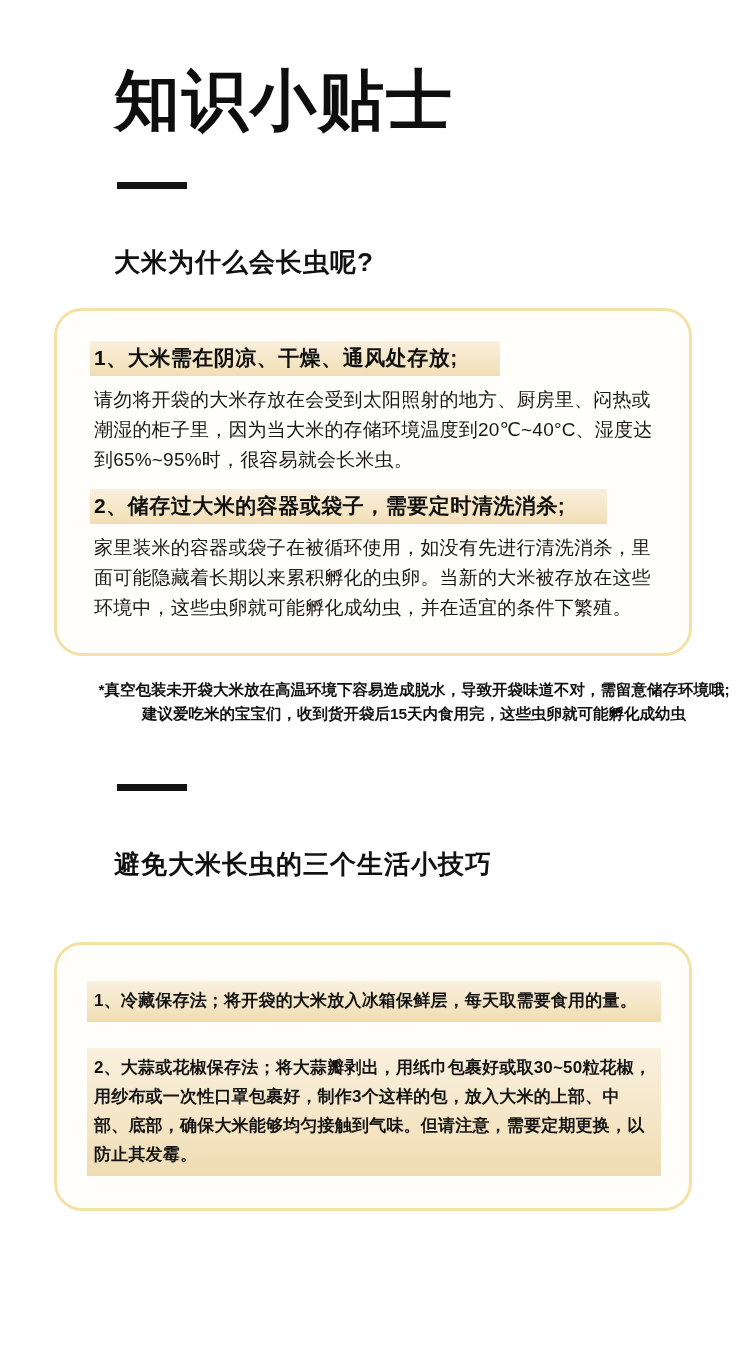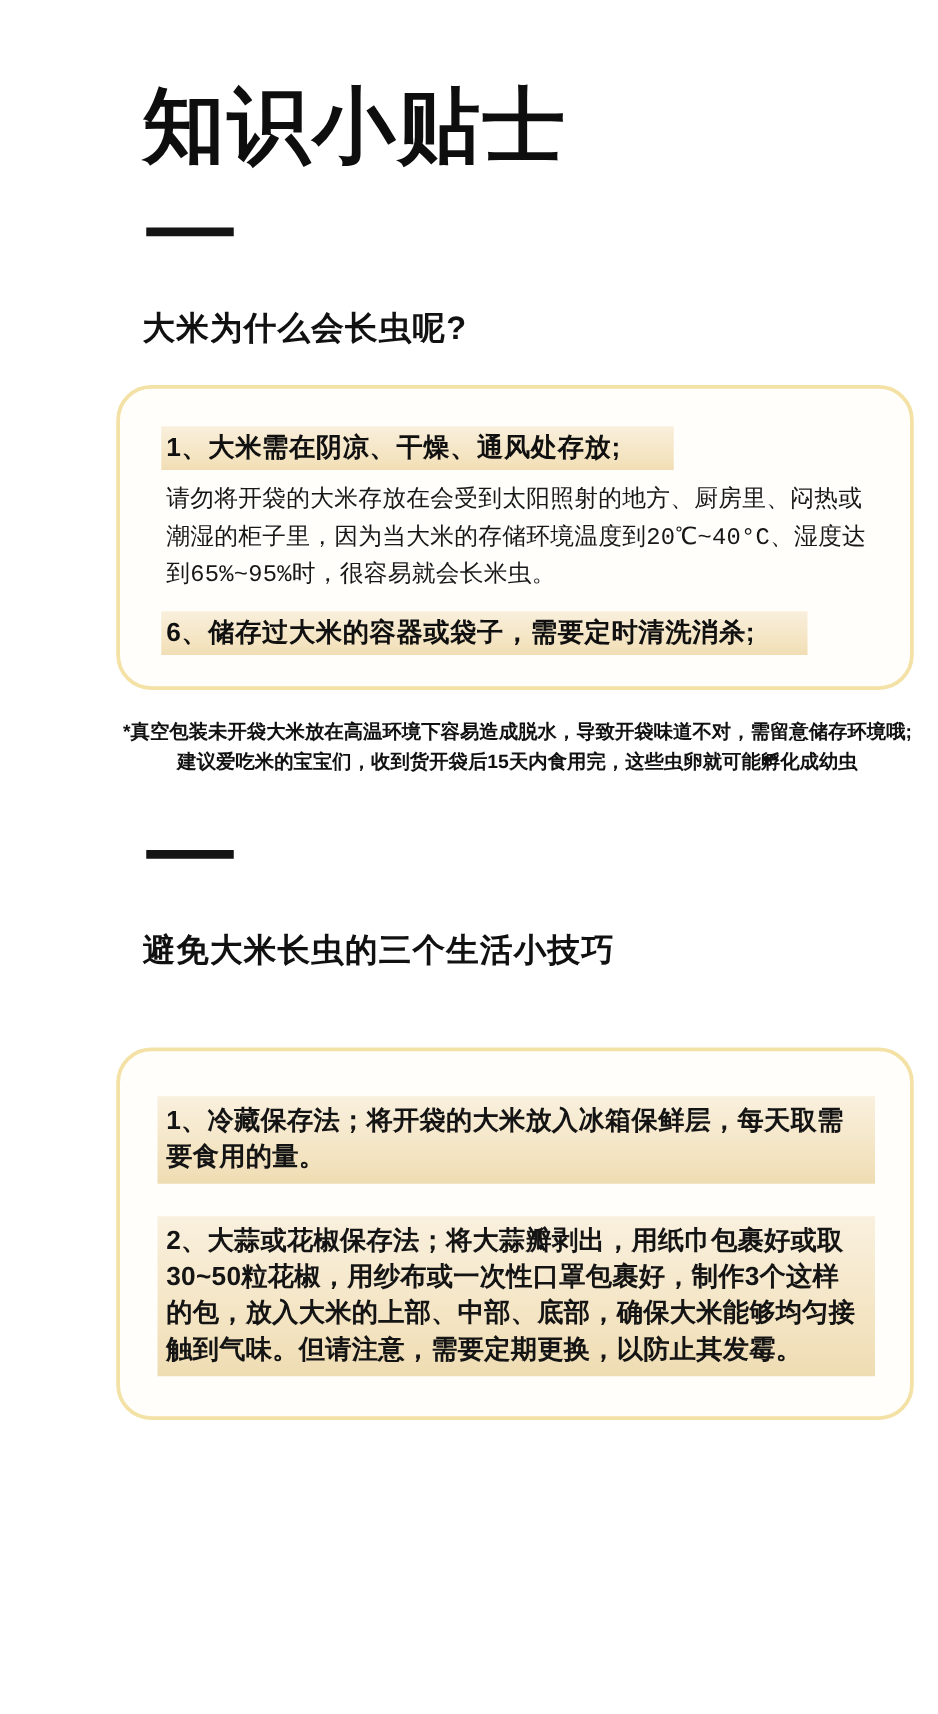--- a/index.html
+++ b/index.html
@@ -30,21 +30,21 @@
   .rule-2{margin-top:58px;}
   .section-q{
     margin:56px 0 0 75px;
     font-size:26px;
     font-weight:700;
     letter-spacing:1px;
     color:#111;
   }
   .tip-box{
     box-sizing:border-box;
-    margin:28px 35px 0 54px;
+    margin:28px 35px 0 15px;
     width:638px;
     border:3px solid #f3e1a5;
     border-radius:28px;
     background:#fffefa;
   }
   .tip-box-1{padding:30px 30px 16px 37px;}
   .tip-box-2{margin-top:60px;padding:36px 28px 22px 37px;}
   .pt-head{
     margin:0 0 9px 0;
     font-size:21px;
@@ -58,34 +58,33 @@
     padding:3px 42px 4px 4px;
     margin-left:-4px;
   }
   .pt-body{
     margin:0 0 14px 0;
     font-size:19px;
     line-height:30px;
     font-weight:500;
     color:#171717;
     letter-spacing:0.2px;
-    font-family:Liberation Mono, monospace;
   }
   .pt-body .ln{display:block;}
   .footnote{
     margin-top:22px;
     text-align:center;
     font-size:15.5px;
     line-height:24px;
     font-weight:600;
     color:#111;
   }
   .tip-row{
     margin:0 0 26px 0;
-    font-size:21px;
+    font-size:17px;
     line-height:29px;
     font-weight:600;
     color:#141414;
     letter-spacing:0.2px;
     background:linear-gradient(180deg,#f9f0de 0%,#f3e3c0 70%,#eedcb2 100%);
     padding:5px 8px 7px 7px;
     margin-left:-7px;
   }
   .tip-row:last-child{margin-bottom:10px;}
 </style>
@@ -104,22 +103,23 @@
 
     <div>
       <div class="pt-head">
         <span class="hl">1、大米需在阴凉、干燥、通风处存放;</span>
       </div>
       <p class="pt-body">请勿将开袋的大米存放在会受到太阳照射的地方、厨房里、闷热或潮湿的柜子里，因为当大米的存储环境温度到20℃~40°C、湿度达到65%~95%时，很容易就会长米虫。</p>
     </div>
 
     <div>
       <div class="pt-head">
-        <span class="hl">6、储存过大米的容器或袋子，需要定时清洗消杀;</span>
+        <span class="hl">2、储存过大米的容器或袋子，需要定时清洗消杀;</span>
       </div>
+      <p class="pt-body">家里装米的容器或袋子在被循环使用，如没有先进行清洗消杀，里面可能隐藏着长期以来累积孵化的虫卵。当新的大米被存放在这些环境中，这些虫卵就可能孵化成幼虫，并在适宜的条件下繁殖。</p>
     </div>
 
     <div>
     </div>
 
   </div>
 
   <div class="footnote">
     <div>*真空包装未开袋大米放在高温环境下容易造成脱水，导致开袋味道不对，需留意储存环境哦;</div>
     <div>建议爱吃米的宝宝们，收到货开袋后15天内食用完，这些虫卵就可能孵化成幼虫</div>

